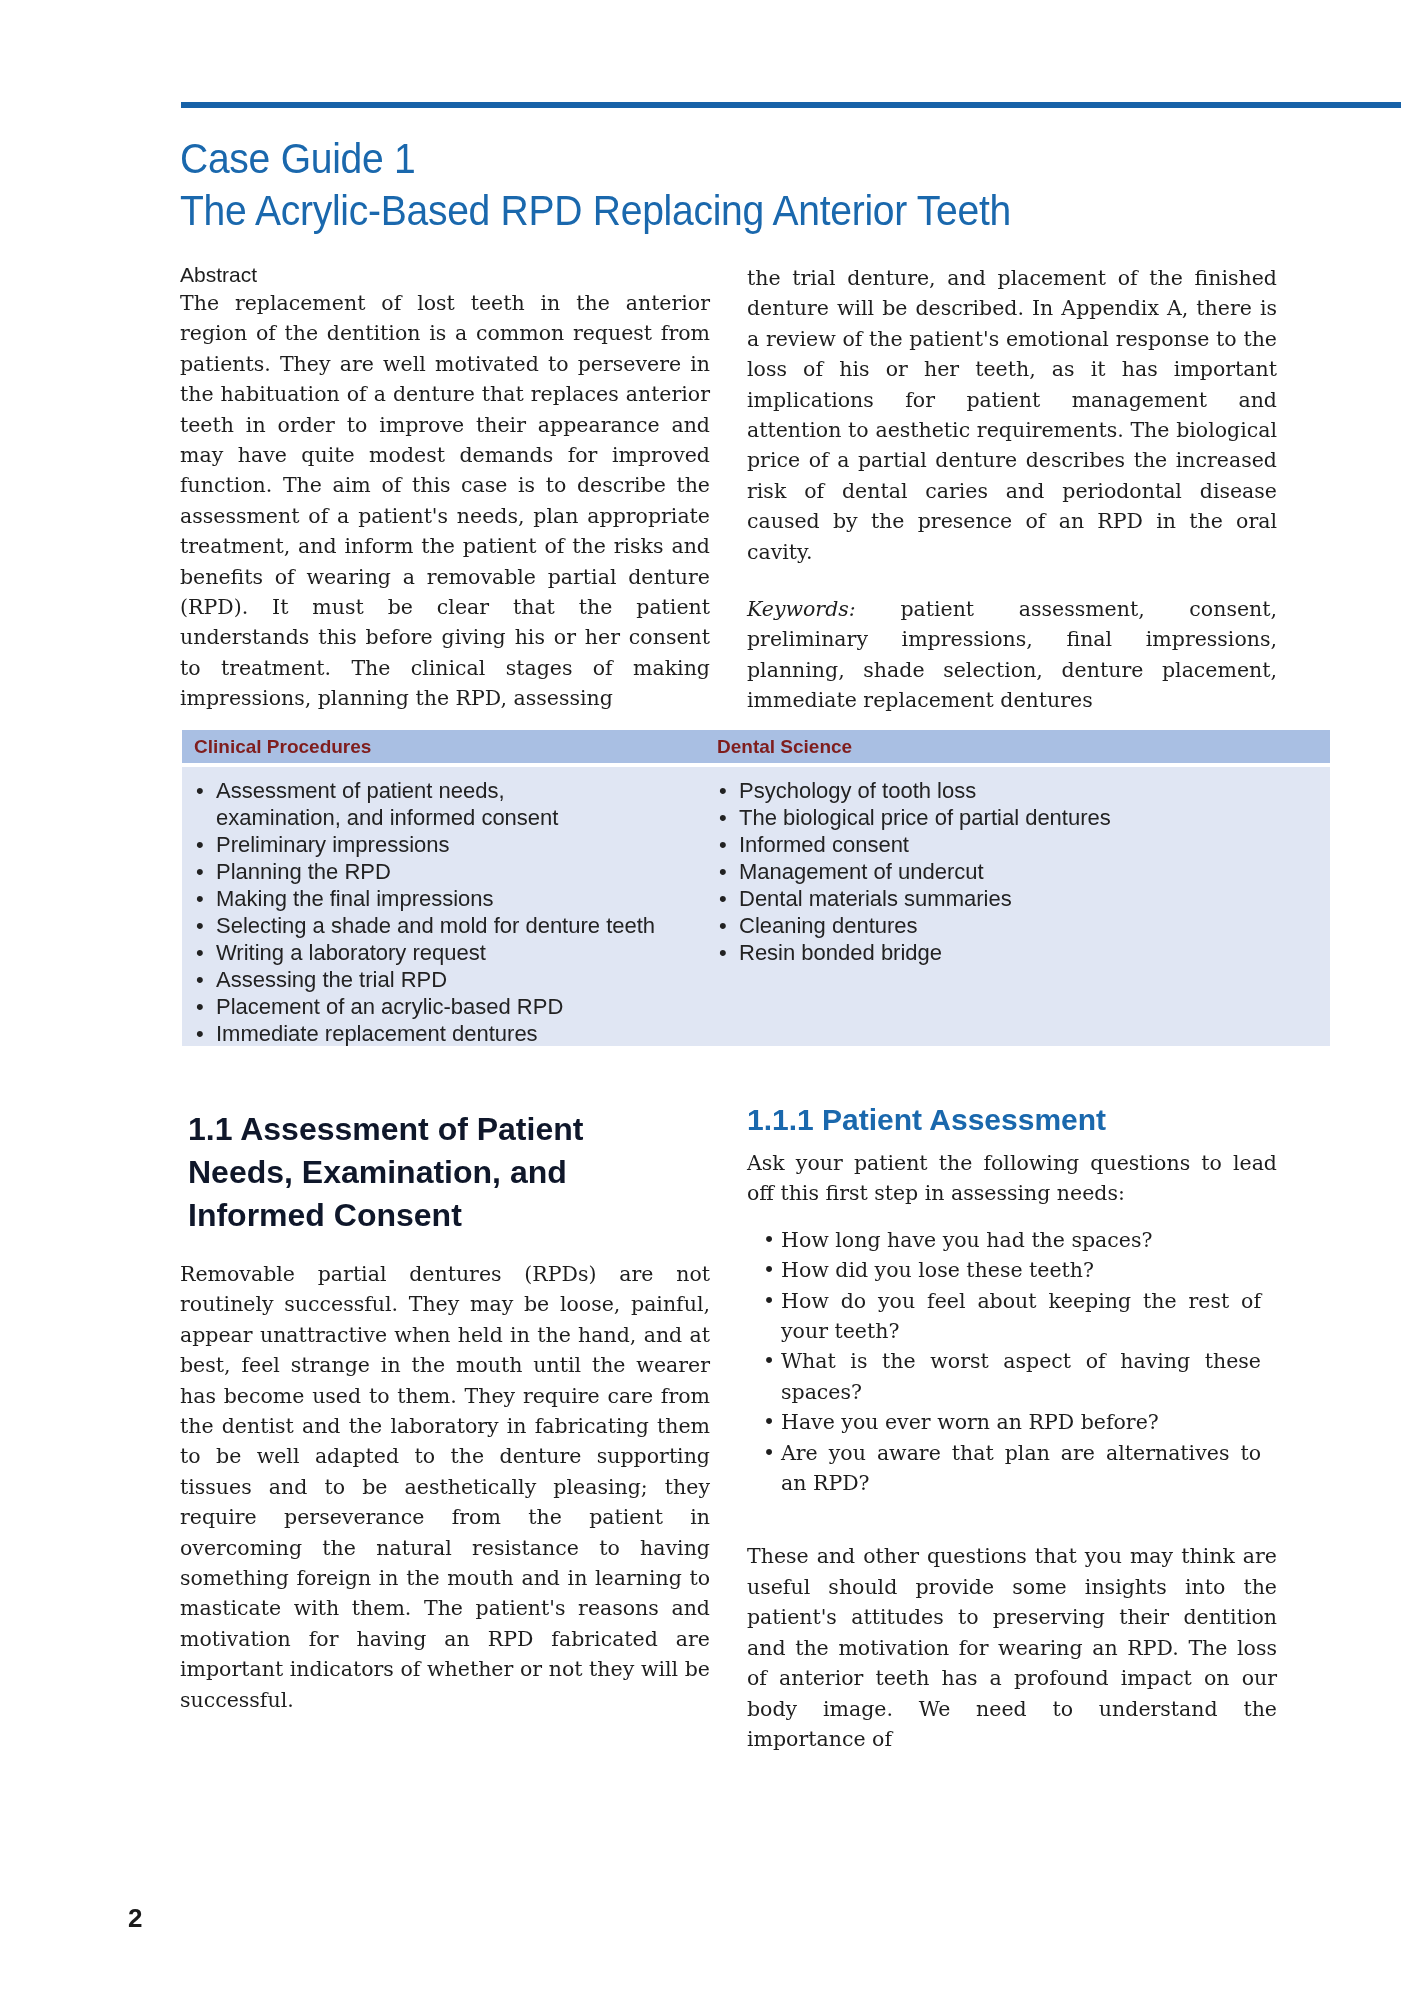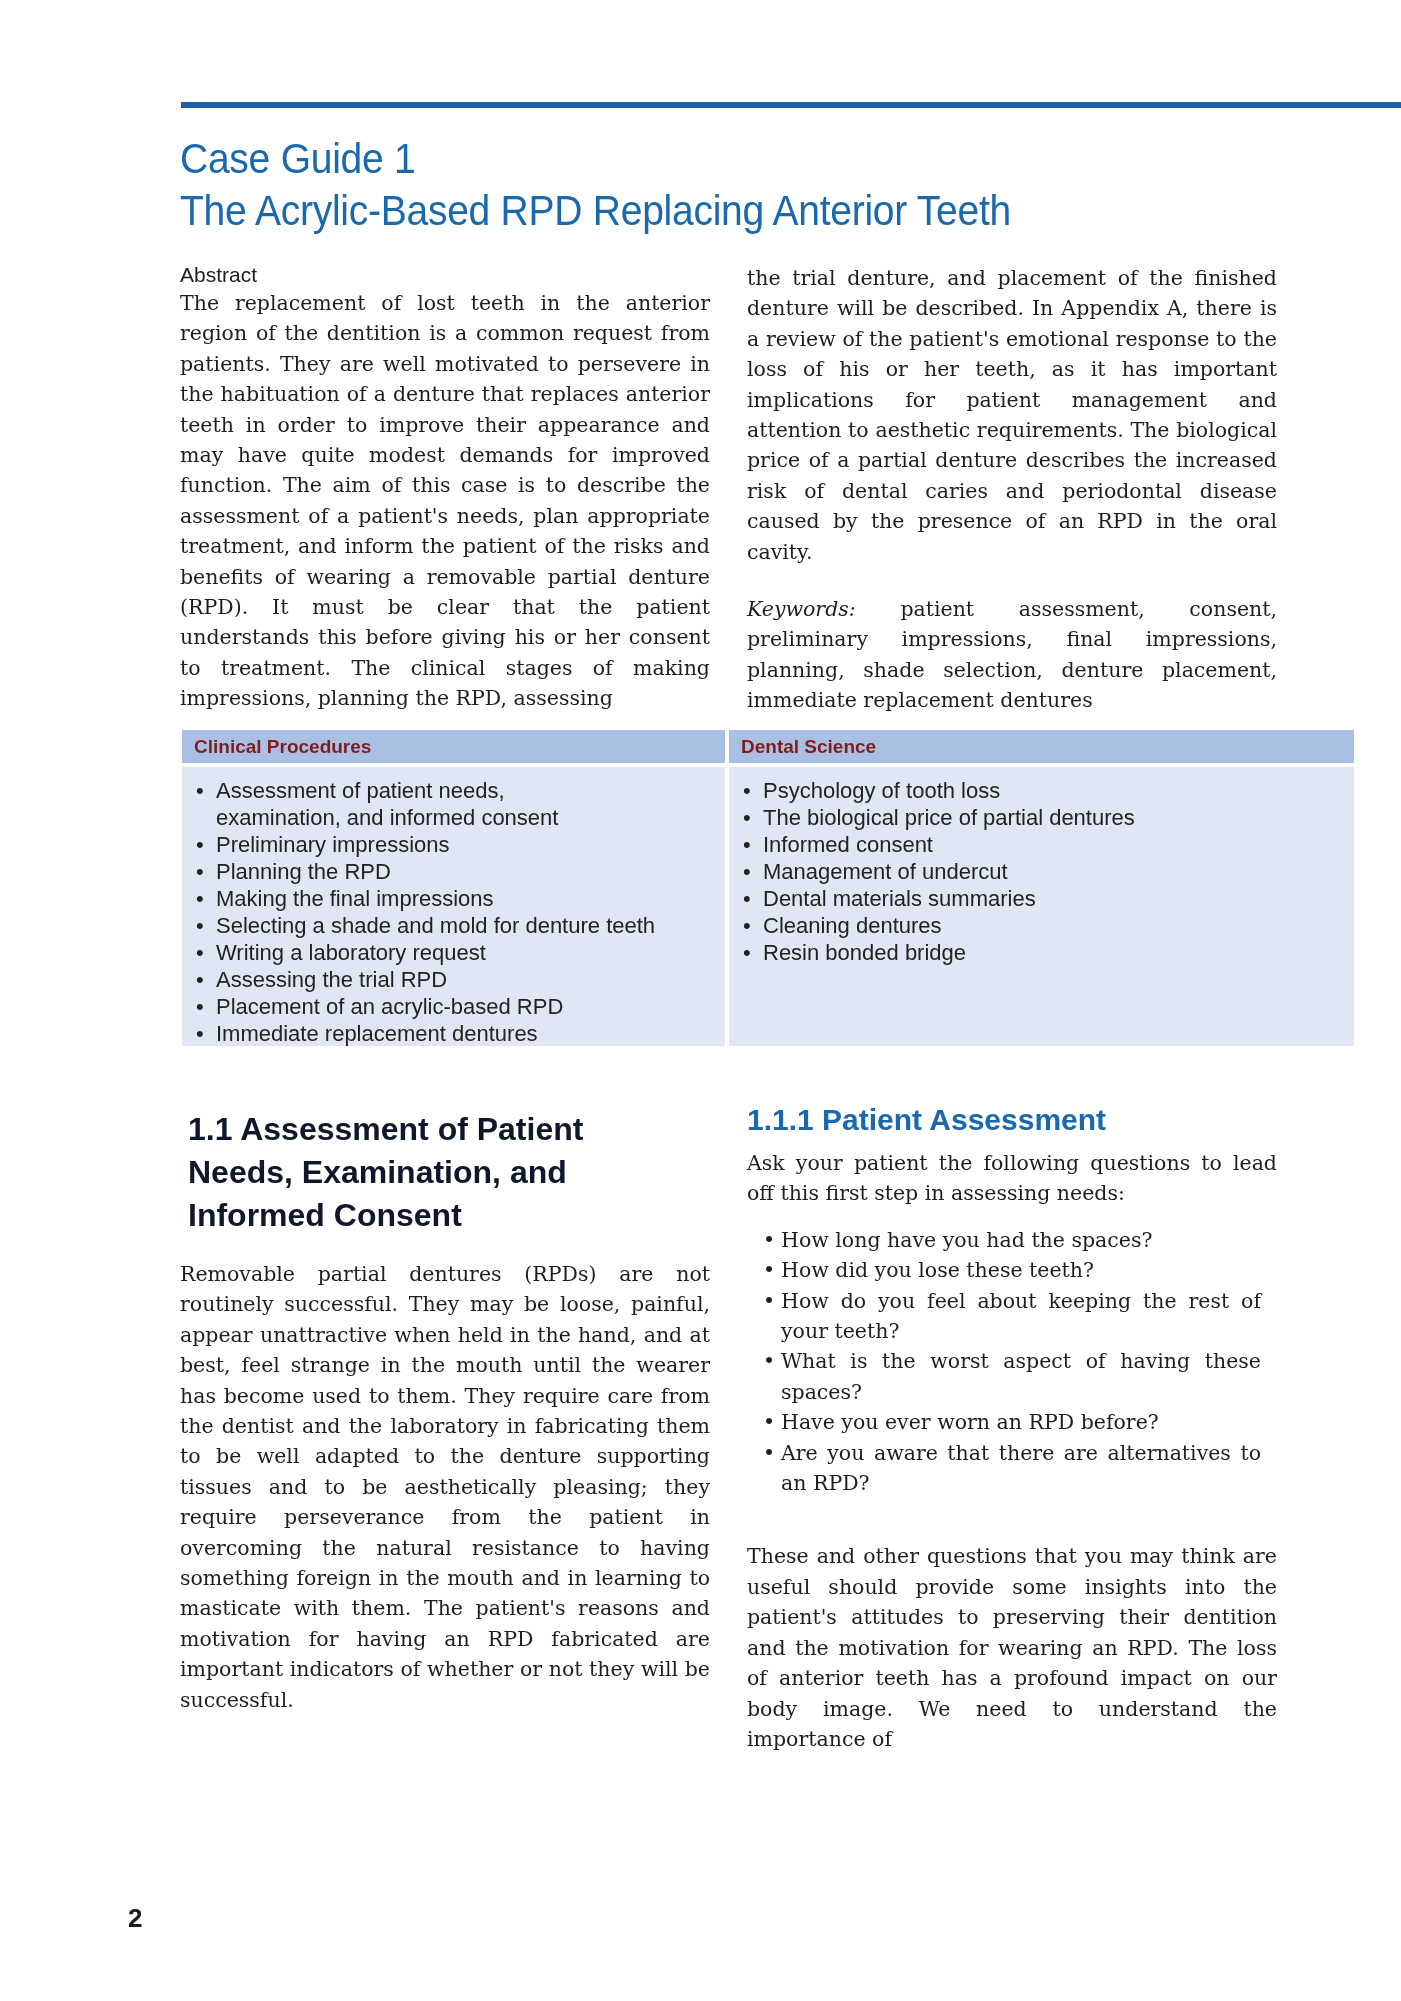--- a/index.html
+++ b/index.html
@@ -20,21 +20,21 @@
   .abstract-h { font-family: "Liberation Sans", sans-serif; font-weight: normal; font-size: 21px; line-height: 26px; }
   p { margin: 0; }
   .gap { height: 27px; }
   em { font-style: italic; }
   
   .box { position: absolute; left: 182px; top: 730px; width: 1088px; height: 316px; }
   .box-head { position: absolute; top: 0; height: 33px; background: #a9bfe3; }
   .box-head span { position: absolute; left: 12px; top: 6px; font-family: "Liberation Sans", sans-serif; font-weight: bold; font-size: 19px; color: #7f1d1d; }
   .box-body { position: absolute; top: 37px; height: 279px; background: #e0e6f3; }
   .hl { left: 0; width: 543px; }
-  .hr { left: 547px; width: 625px; }
+  .hr { left: 523px; width: 625px; }
   ul.bl { list-style: none; margin: 0; padding: 10px 0 0 14px; font-family: "Liberation Sans", sans-serif; font-size: 22px; line-height: 27px; color: #222; }
   ul.bl li { position: relative; padding-left: 20px; }
   ul.bl li::before { content: "•"; position: absolute; left: 0; top: 0; }
   .sec-h { font-family: "Liberation Sans", sans-serif; font-weight: bold; color: #0f172a; font-size: 32px; line-height: 43px; margin: 8px; }
   .subsec-h { font-family: "Liberation Sans", sans-serif; font-weight: bold; color: #1a68ad; font-size: 30px; line-height: 40px; margin: 0; }
   ul.q { list-style: none; margin: 16px; padding: 0; }
   ul.q li { position: relative; padding-left: 18px; text-align: justify; }
   ul.q li::before { content: "•"; position: absolute; left: 0; }
   .page-num { position: absolute; left: 128px; top: 1903px; font-family: "Liberation Sans", sans-serif; font-weight: bold; font-size: 26px; color: #1b1b1b; }
 </style>
@@ -101,19 +101,19 @@
 <div class="col col-right" style="top:1100px;">
   <h3 class="subsec-h">1.1.1  Patient Assessment</h3>
   <div style="height:8px;"></div>
   <p>Ask your patient the following questions to lead off this first step in assessing needs:</p>
   <ul class="q">
     <li>How long have you had the spaces?</li>
     <li>How did you lose these teeth?</li>
     <li>How do you feel about keeping the rest of your teeth?</li>
     <li>What is the worst aspect of having these spaces?</li>
     <li>Have you ever worn an RPD before?</li>
-    <li>Are you aware that there are alternatives to an RPD?</li>
+    <li>Are you aware that plan are alternatives to an RPD?</li>
   </ul>
   <div class="gap"></div>
   <p>These and other questions that you may think are useful should provide some insights into the patient's attitudes to preserving their dentition and the motivation for wearing an RPD. The loss of anterior teeth has a profound impact on our body image. We need to understand the importance of</p>
 </div>
 
 <div class="page-num">2</div>
 
 </body></html>

